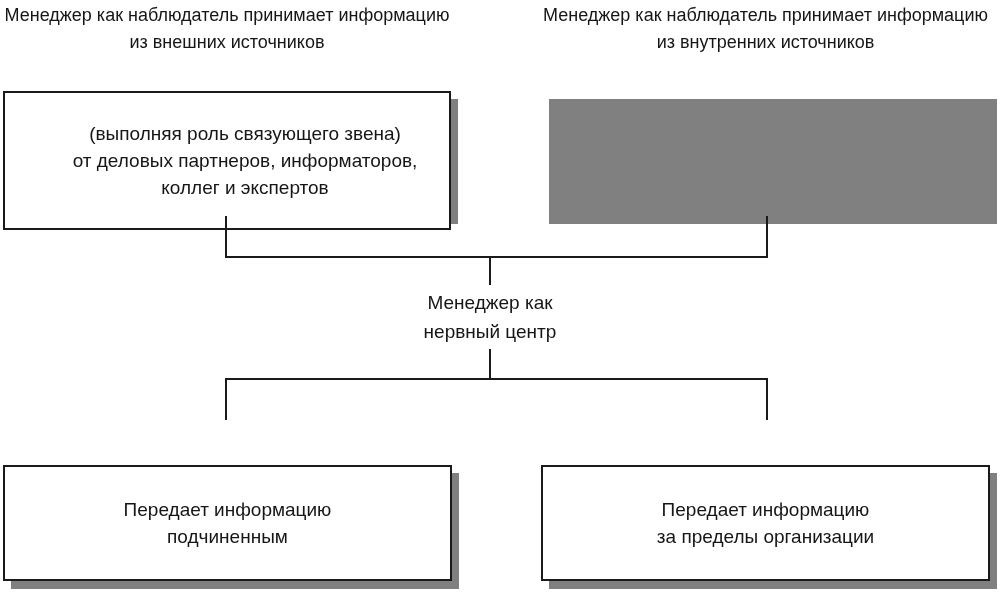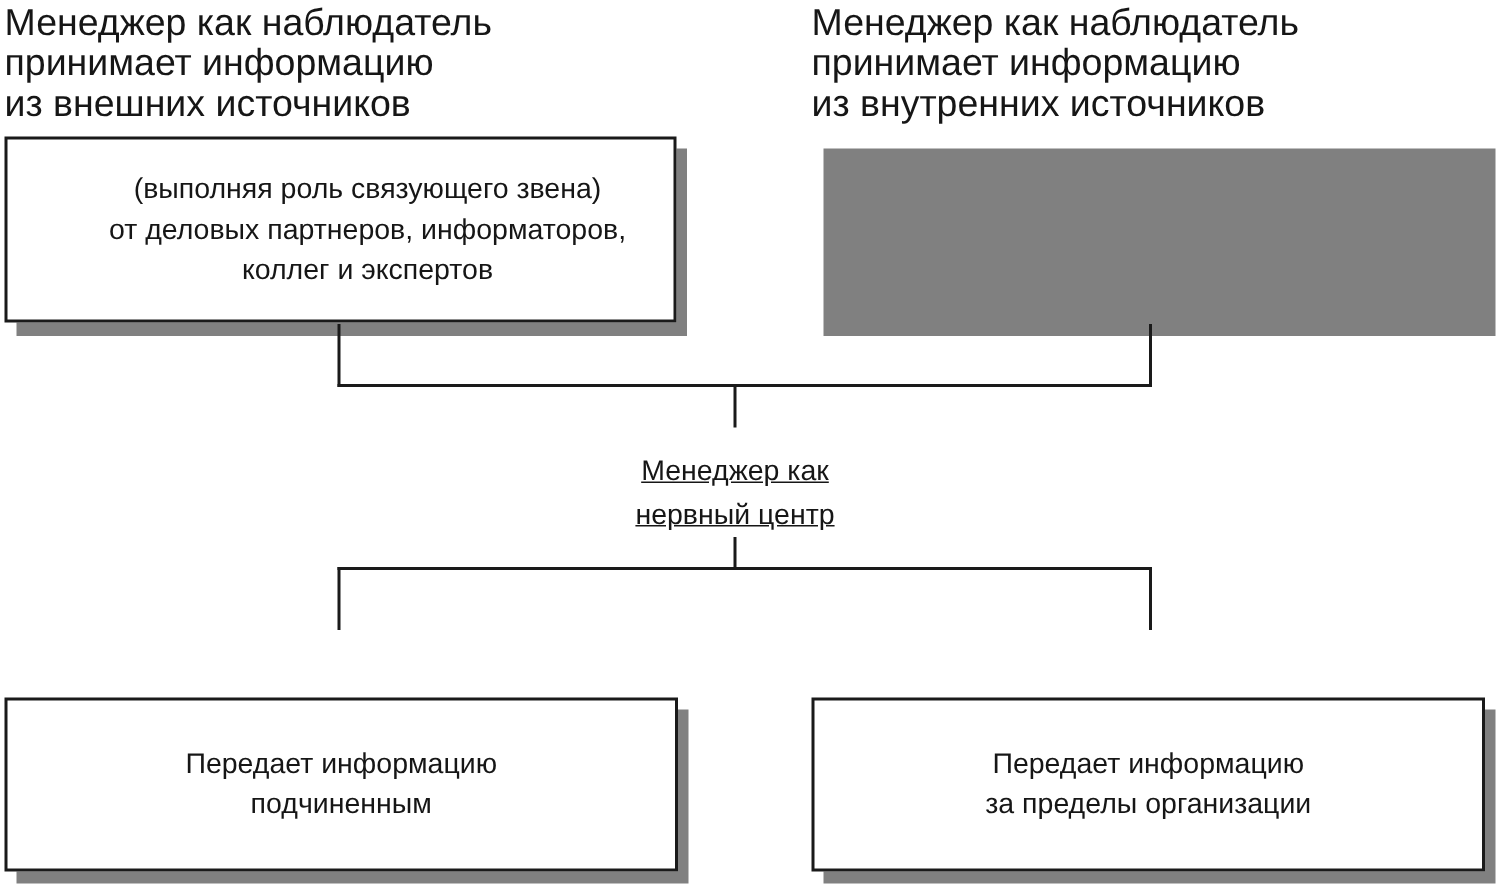--- a/index.html
+++ b/index.html
@@ -15,21 +15,22 @@
     position: relative;
     width: 1000px;
     height: 596px;
     background: #ffffff;
     overflow: hidden;
   }
 
   
   .caption {
     position: absolute;
-    font-size: 25px;
+    text-align: center;
+    font-size: 18px;
     line-height: 27px;
     color: #161616;
     white-space: pre-line;
   }
 
   
   .node-box {
     position: absolute;
     box-sizing: border-box;
     background: #ffffff;
@@ -82,37 +83,37 @@
 </style>
 </head>
 <body>
 
 <div id="canvas">
 
   <div class="caption" style="left:3px; top:2px; width:448px;">Менеджер как наблюдатель принимает информацию
 из внешних источников</div>
 
   <div class="shadow" style="left:11px; top:99px; width:447px; height:125px;"></div>
-  <div class="node-box" style="left:3px; top:91px; width:448px; height:124px;padding-left:36px;">
+  <div class="node-box" style="left:3px; top:91px; width:448px; height:139px;padding-left:36px;">
     <span class="box-text">(выполняя роль связующего звена)
 от деловых партнеров, информаторов,
 коллег и экспертов</span>
   </div>
 
   <div class="caption" style="left:541px; top:2px; width:449px;">Менеджер как наблюдатель принимает информацию
 из внутренних источников</div>
 
   <div class="shadow" style="left:549px; top:99px; width:448px; height:125px;"></div>
 
   <div class="line-v" style="left:225px; top:216px; height:42px;"></div>
   <div class="line-v" style="left:766px; top:216px; height:42px;"></div>
   <div class="line-h" style="left:225px; top:256px; width:543px;"></div>
   <div class="line-v" style="left:489px; top:256px; height:29px;"></div>
 
-  <div class="hub-label" style="left:370px; top:300px; width:240px;text-decoration:underline;">Менеджер как
+  <div class="hub-label" style="left:370px; top:288px; width:240px;">Менеджер как
 нервный центр</div>
 
   <div class="line-v" style="left:489px; top:349px; height:31px;"></div>
   <div class="line-h" style="left:225px; top:378px; width:543px;"></div>
   <div class="line-v" style="left:225px; top:378px; height:42px;"></div>
   <div class="line-v" style="left:766px; top:378px; height:42px;"></div>
 
 
   <div class="shadow" style="left:11px; top:473px; width:448px; height:116px;"></div>
   <div class="node-box" style="left:3px; top:465px; width:449px; height:116px;">

